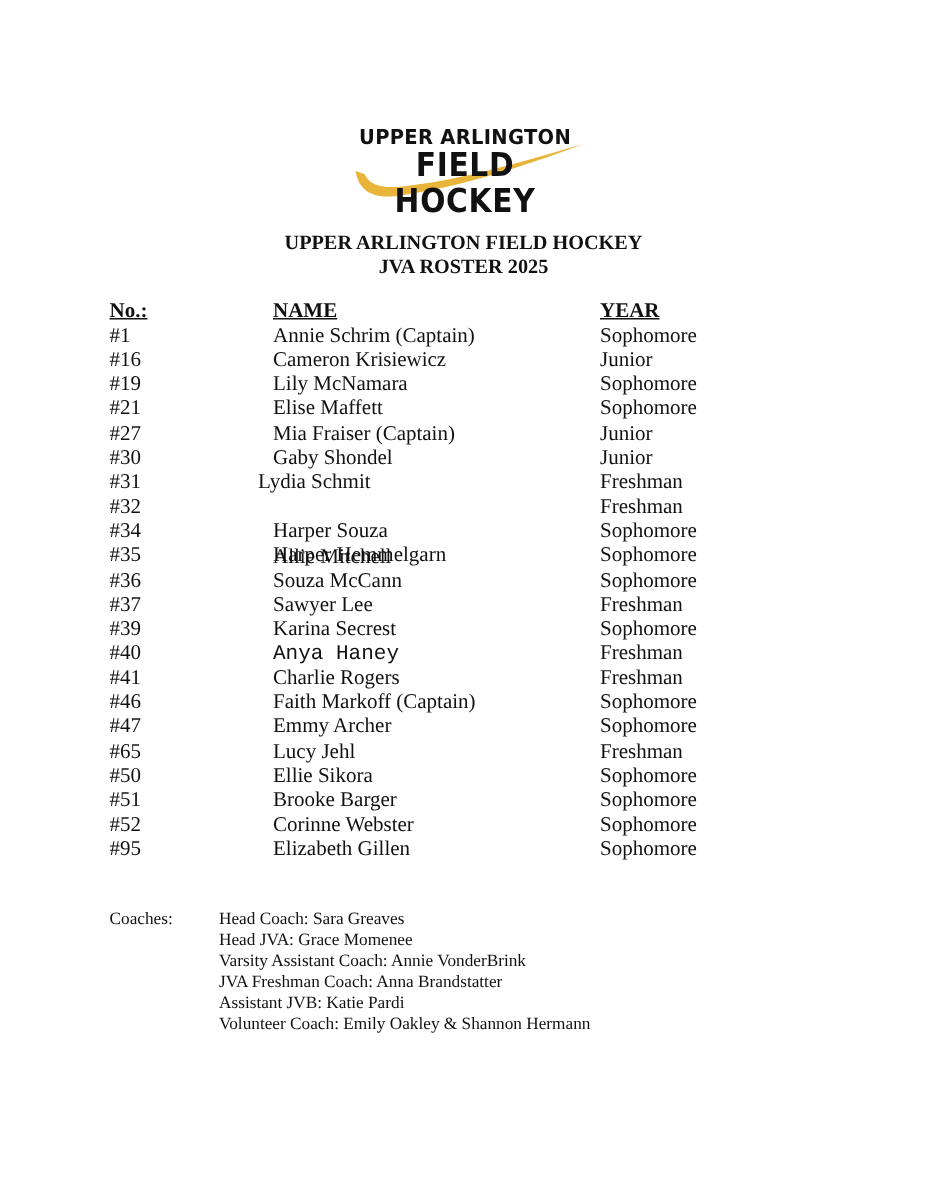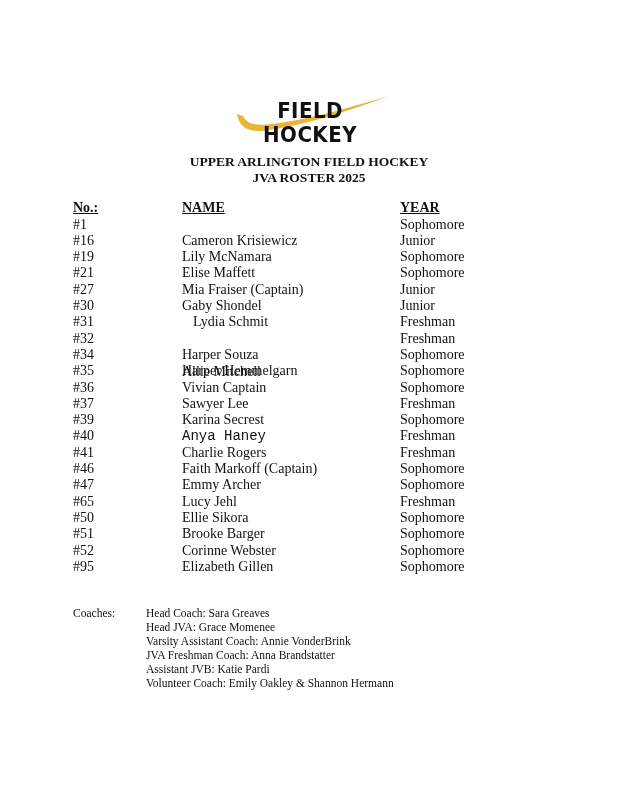--- a/index.html
+++ b/index.html
@@ -22,33 +22,35 @@
   .coach-label { left: 73px; }
   .coach-list { left: 146px; }
 </style>
 </head>
 <body>
 
 <div class="logo">
   <svg width="162" height="52">
     <path d="M8 28 C 10 40, 18 48, 40 44 C 80 38, 120 25, 160 10 C 125 20, 80 34, 42 38 C 26 40, 18 38, 14 30 Z" fill="#e8b53a"></path>
   </svg>
+  <div class="logo-line1">UPPER ARLINGTON</div>
   <div class="logo-line2">FIELD HOCKEY</div>
 </div>
 
 <div class="title t1">UPPER ARLINGTON FIELD HOCKEY</div>
 <div class="title t2">JVA ROSTER 2025</div>
 
 <div class="col hdr c-no" style="top:200px">No.:</div>
 <div class="col hdr c-name" style="top:200px">NAME</div>
 <div class="col hdr c-year" style="top:200px">YEAR</div>
 
 <div id="roster">
     <div class="row" style="top: 216.5px;">
       <span style="left: 73px;">#1</span>
+      <span style="left: 182px;">Annie Schrim (Captain)</span>
       <span style="left: 400px;">Sophomore</span>
     </div>
     <div class="row" style="top: 232.8px;">
       <span style="left: 73px;">#16</span>
       <span style="left: 182px;">Cameron Krisiewicz</span>
       <span style="left: 400px;">Junior</span>
     </div>
     <div class="row" style="top: 249.1px;">
       <span style="left: 73px;">#19</span>
       <span style="left: 182px;">Lily McNamara</span>
@@ -64,41 +66,41 @@
       <span style="left: 182px;">Mia Fraiser (Captain)</span>
       <span style="left: 400px;">Junior</span>
     </div>
     <div class="row" style="top: 298px;">
       <span style="left: 73px;">#30</span>
       <span style="left: 182px;">Gaby Shondel</span>
       <span style="left: 400px;">Junior</span>
     </div>
     <div class="row" style="top: 314.3px; text-align: center;">
       <span style="left: 73px;">#31</span>
-      <span style="left: 193px;">Lydia Schmit</span>
+      <span style="left: 172px;">Lydia Schmit</span>
       <span style="left: 400px;">Freshman</span>
     </div>
     <div class="row" style="top: 330.6px;">
       <span style="left: 73px;">#32</span>
       <span style="left: 182px; margin-top: 33px;">Allie Mitchell</span>
       <span style="left: 400px;">Freshman</span>
     </div>
     <div class="row" style="top: 346.9px;">
       <span style="left: 73px;">#34</span>
       <span style="left: 182px;">Harper Souza</span>
       <span style="left: 400px;">Sophomore</span>
     </div>
     <div class="row" style="top: 363.2px;">
       <span style="left: 73px;">#35</span>
       <span style="left: 182px;">Harper Hemmelgarn</span>
       <span style="left: 400px;">Sophomore</span>
     </div>
     <div class="row" style="top: 379.5px;">
       <span style="left: 73px;">#36</span>
-      <span style="left: 182px;">Vivian Captain</span>
+      <span style="left: 182px;">Souza McCann</span>
       <span style="left: 400px;">Sophomore</span>
     </div>
     <div class="row" style="top: 395.8px;">
       <span style="left: 73px;">#37</span>
       <span style="left: 182px;">Sawyer Lee</span>
       <span style="left: 400px;">Freshman</span>
     </div>
     <div class="row" style="top: 412.1px;">
       <span style="left: 73px;">#39</span>
       <span style="left: 182px;">Karina Secrest</span>

